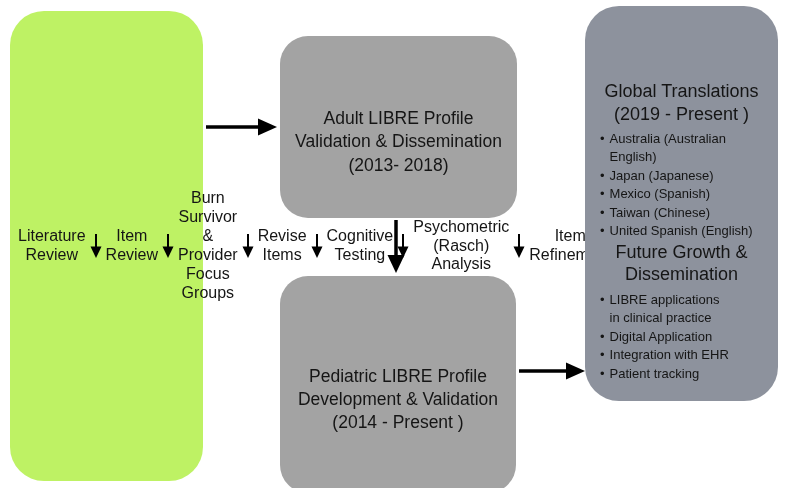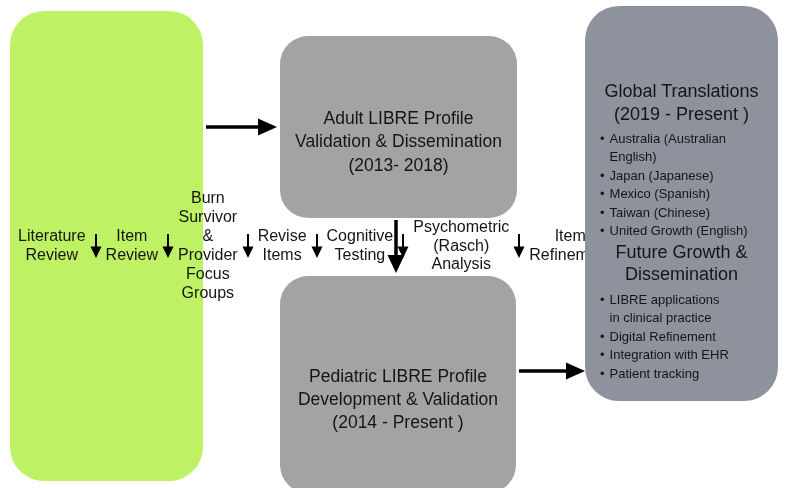--- a/index.html
+++ b/index.html
@@ -207,39 +207,39 @@
         <li>
             <span class="dot">•</span>
             <span class="btxt">Mexico (Spanish)</span>
           </li>
         <li>
             <span class="dot">•</span>
             <span class="btxt">Taiwan (Chinese)</span>
           </li>
         <li>
             <span class="dot">•</span>
-            <span class="btxt">United Growth (English)</span>
+            <span class="btxt">United Spanish (English)</span>
           </li>
       </ul>
     </div>
 
     <div class="rp-section rp-section-future">
       <div class="rp-title">
         <span class="line">Future Growth &amp;</span>
         <span class="line">Dissemination</span>
       </div>
       <ul class="rp-bullets">
         <li>
             <span class="dot">•</span>
             <span class="btxt">LIBRE applications
 in clinical practice</span>
           </li>
         <li>
             <span class="dot">•</span>
-            <span class="btxt">Digital Refinement</span>
+            <span class="btxt">Digital Application</span>
           </li>
         <li>
             <span class="dot">•</span>
             <span class="btxt">Integration with EHR</span>
           </li>
         <li>
             <span class="dot">•</span>
             <span class="btxt">Patient tracking</span>
           </li>
       </ul>

